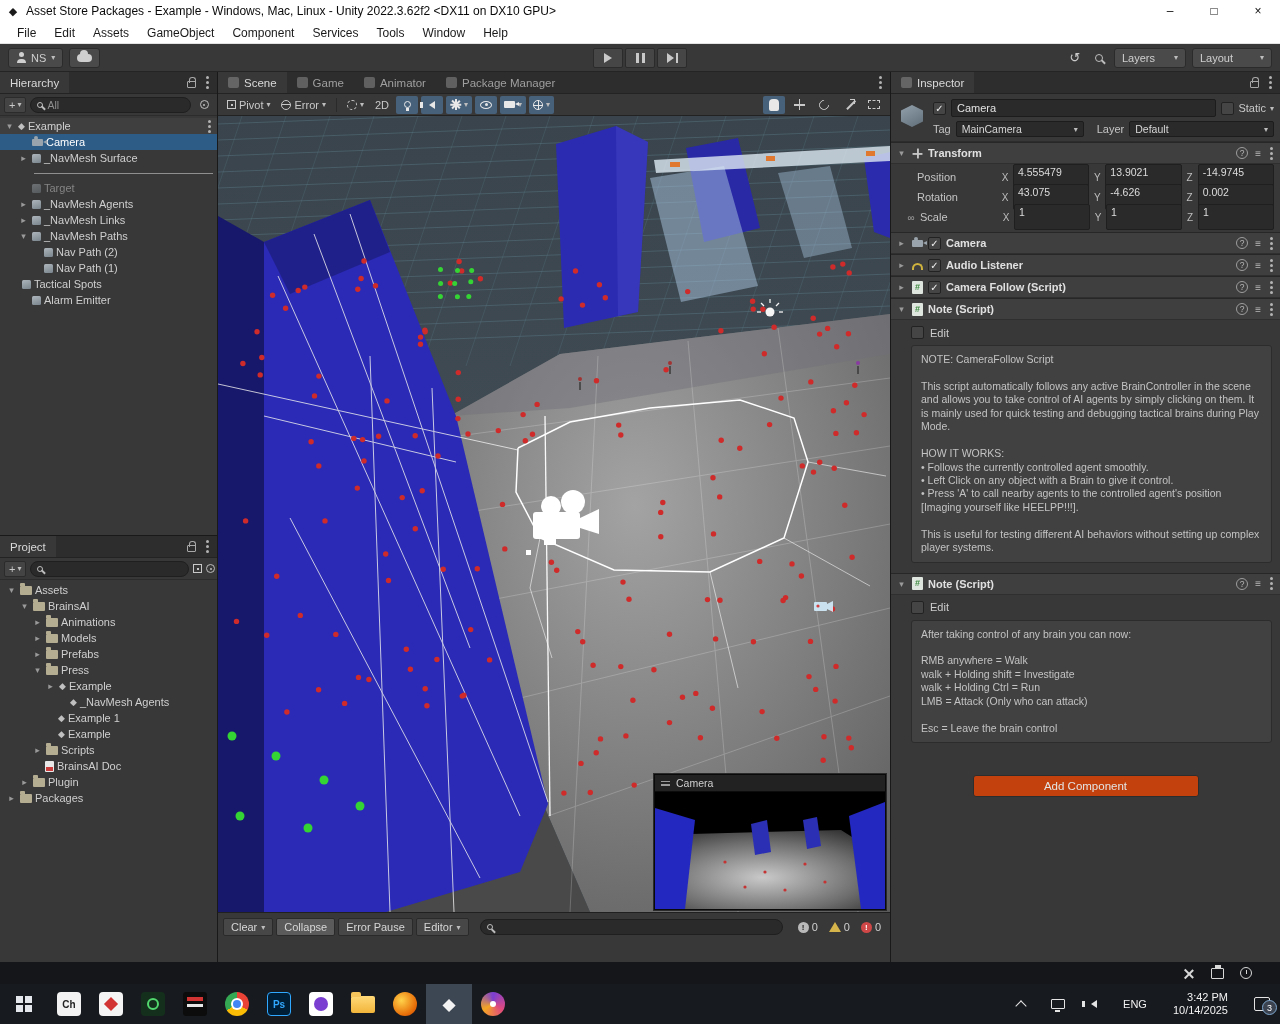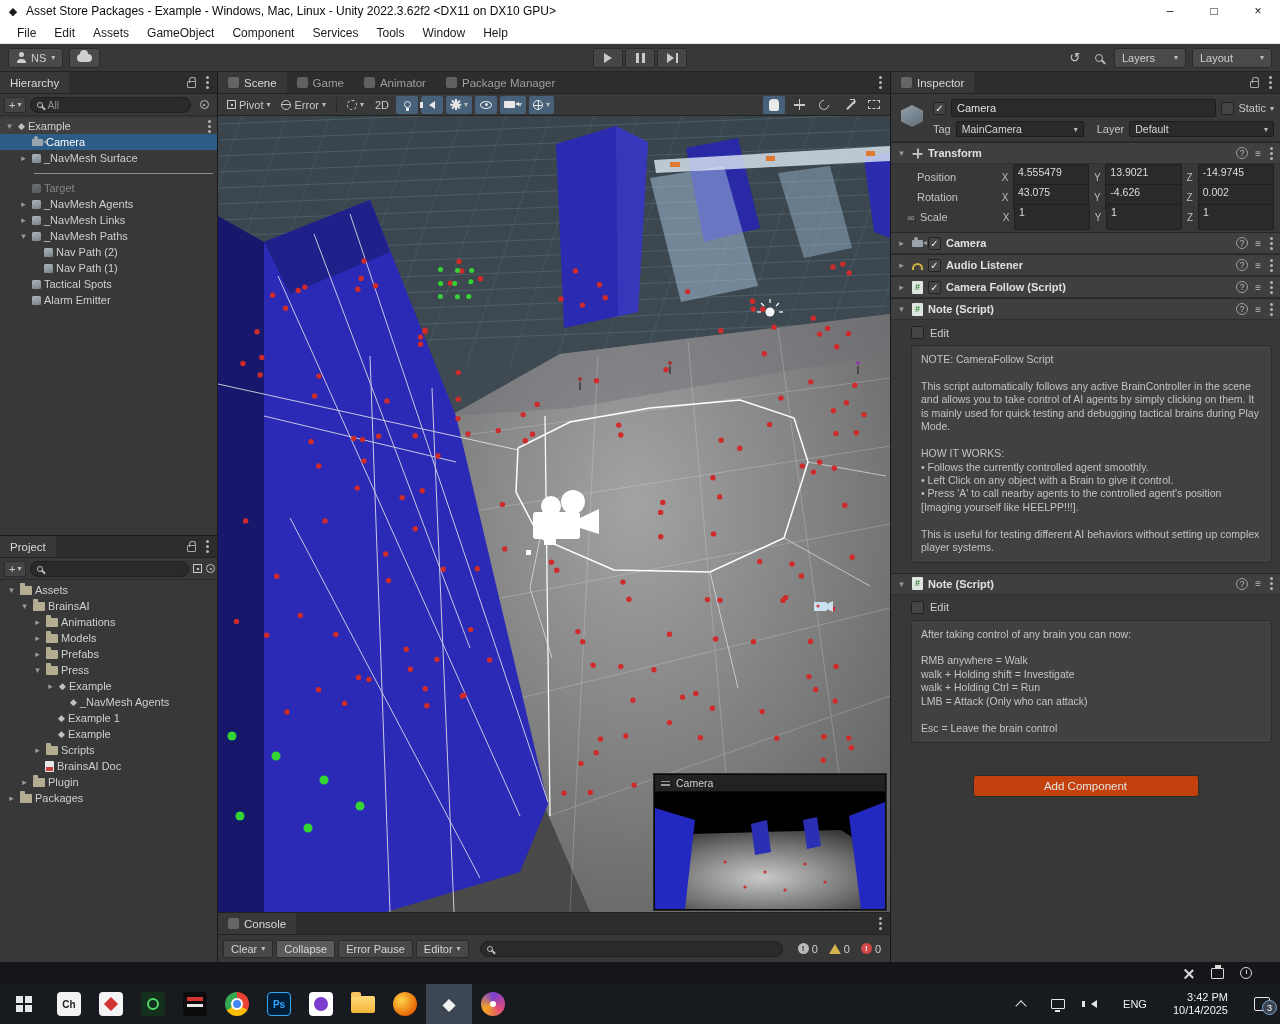--- a/index.html
+++ b/index.html
@@ -362,21 +362,21 @@
           <span>_NavMesh Paths</span>
         </div>
         <div class="t-row" style="padding-left:44px">
           <span class="ic-cube"></span>
           <span>Nav Path (2)</span>
         </div>
         <div class="t-row" style="padding-left:44px">
           <span class="ic-cube"></span>
           <span>Nav Path (1)</span>
         </div>
-        <div class="t-row" style="padding-left:18px">
+        <div class="t-row" style="padding-left:8px">
           <span class="arrow"></span>
           <span class="ic-cube"></span>
           <span>Tactical Spots</span>
         </div>
         <div class="t-row" style="padding-left:18px">
           <span class="arrow"></span>
           <span class="ic-cube"></span>
           <span>Alarm Emitter</span>
         </div>
       </div>
@@ -906,33 +906,20 @@
               <circle cx="90" cy="95" r="1.6"></circle>
                 <circle cx="130" cy="98" r="1.6"></circle>
                 <circle cx="170" cy="90" r="1.6"></circle>
             </g>
           </svg>
         </div>
       </div>
     </div>
 
     <div class="console">
-      <div class="tabstrip">
-        <span class="chip active">
-          <span class="chip-ic"></span>
-          <span>Console</span>
-        </span>
-        <span class="strip-right">
-          <span class="kebab">
-              <i></i>
-              <i></i>
-              <i></i>
-            </span>
-        </span>
-      </div>
       <div class="console-toolbar">
         <span class="cbtn">
             <span>Clear</span>
             <span class="dda">▾</span>
           </span>
         <span class="cbtn pressed">
             <span>Collapse</span>
           </span>
         <span class="cbtn">
             <span>Error Pause</span>

